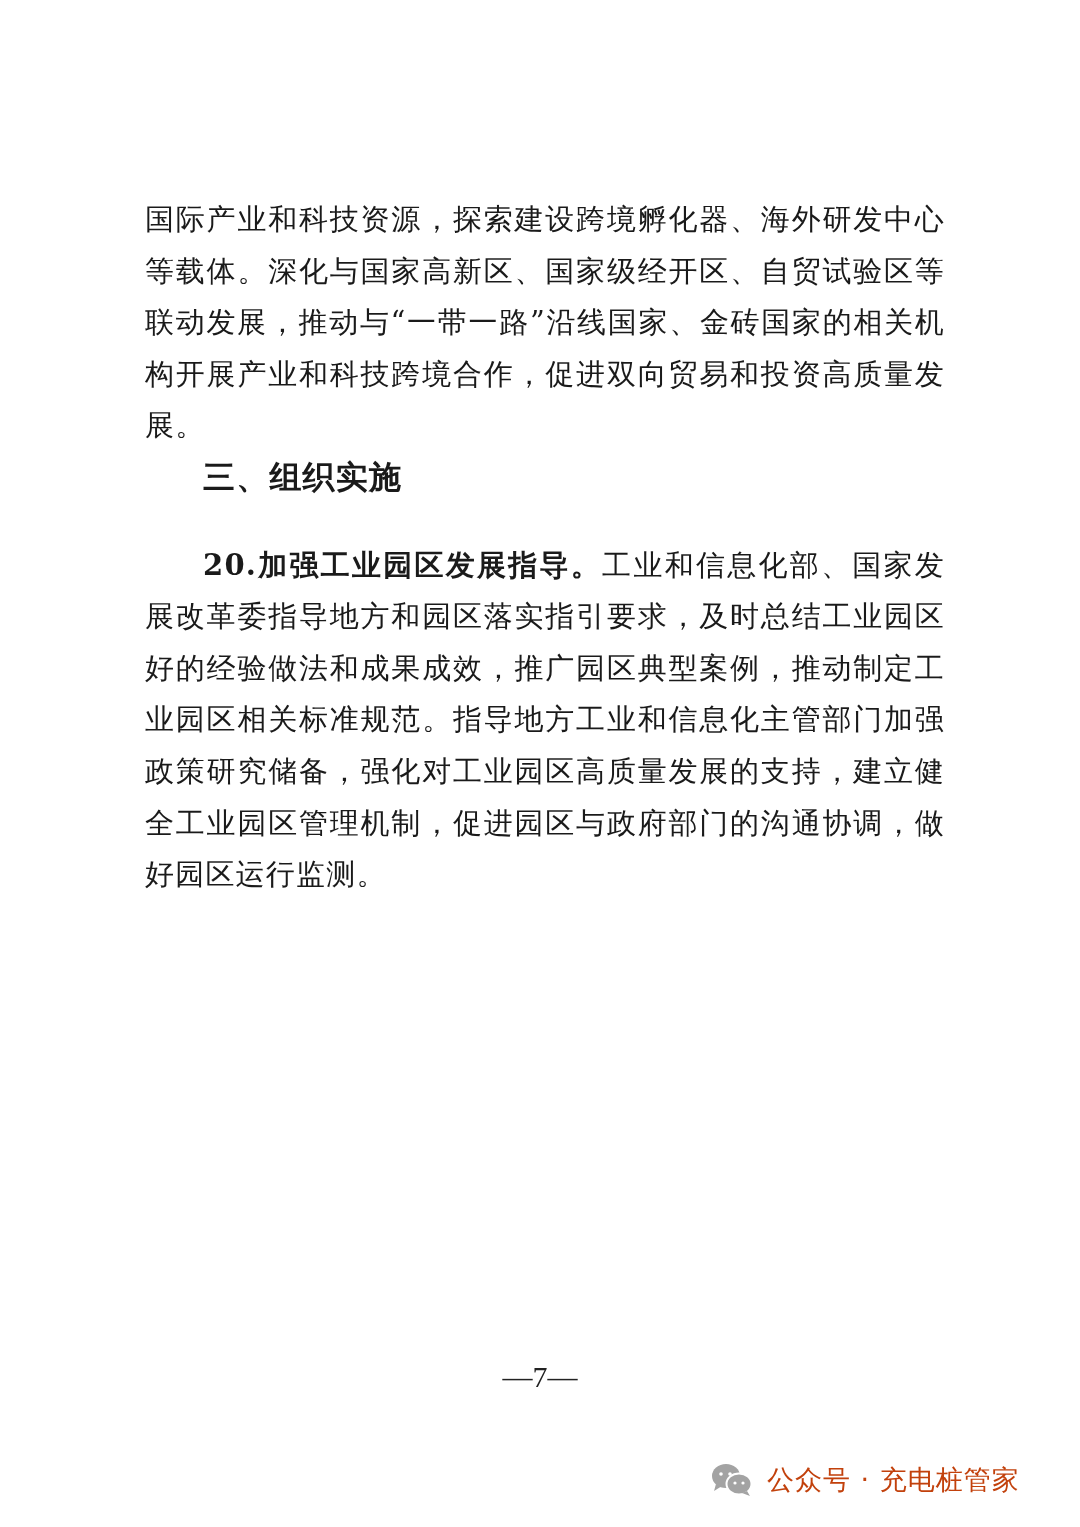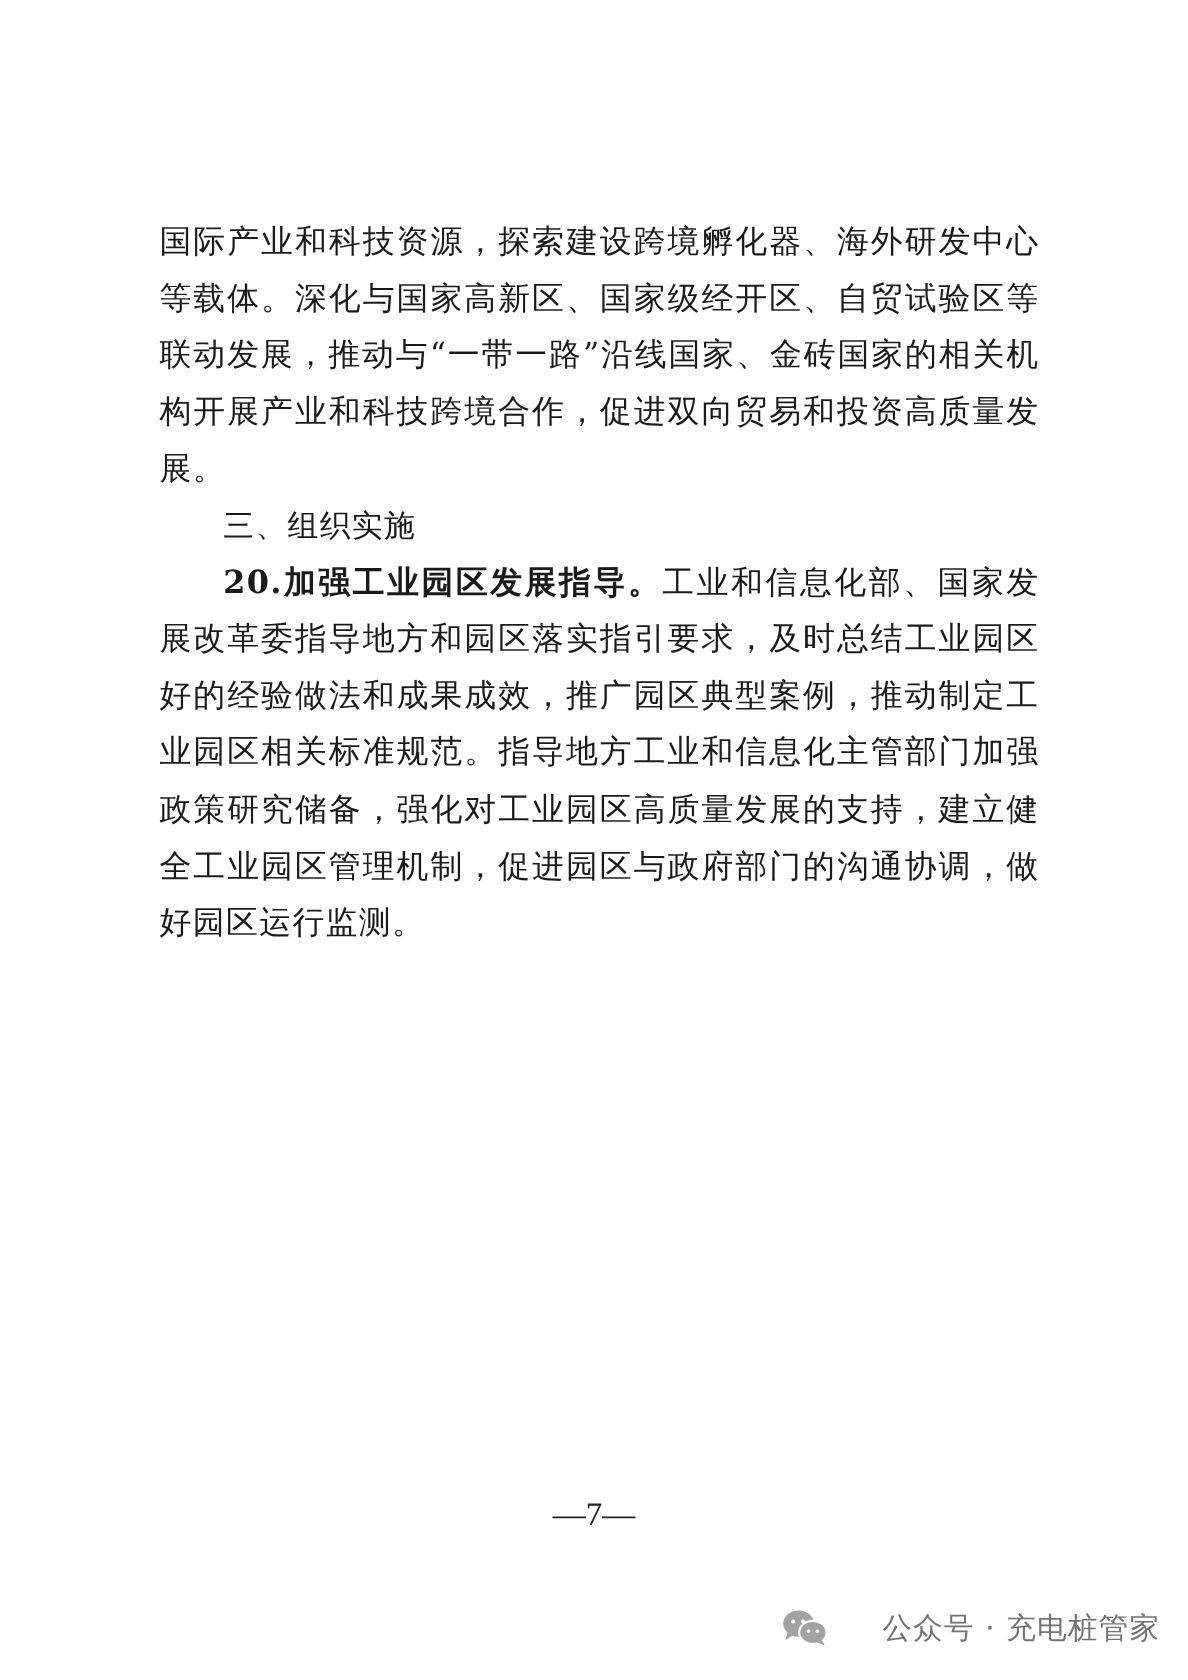--- a/index.html
+++ b/index.html
@@ -33,27 +33,28 @@
       letter-spacing: 1.2px;
       text-align: justify;
     }
     .para {
       margin: 0;
       text-align: justify;
       text-align-last: left;
     }
     .indent {
       text-indent: 58px;
+      margin-top: 36px;
     }
     .heading {
       margin: 0;
       text-indent: 58px;
       font-family: "DejaVu Sans", "Liberation Sans", sans-serif;
-      font-weight: normal;
-      font-size: 28px;
+      font-weight: bold;
+      font-size: 32px;
     }
     .lead {
       font-weight: bold;
     }
     .page-number {
       position: absolute;
       left: 0;
       width: 1080px;
       top: 1360px;
       text-align: center;
@@ -61,25 +62,24 @@
       font-size: 30px;
       color: #222;
     }
     .watermark {
       position: absolute;
       left: 711px;
       top: 1462px;
       height: 36px;
       display: flex;
       align-items: center;
-      color: #737373;
+      color: #c2410c;
       font-family: "DejaVu Sans", "Liberation Sans", sans-serif;
       font-size: 27px;
       letter-spacing: 1px;
-      gap: 35px;
     }
     .wechat-icon {
       width: 42px;
       height: 34px;
       margin-right: 14px;
       display: inline-block;
     }
   </style>
 </head>
 <body>

